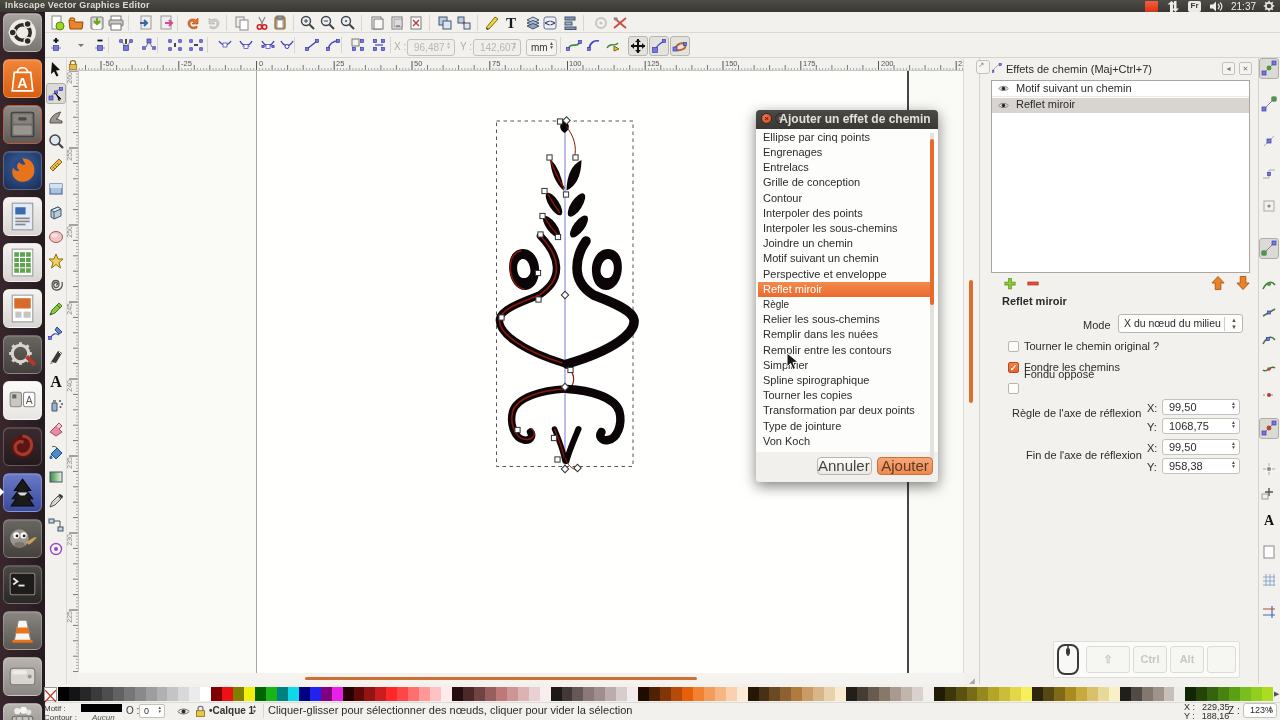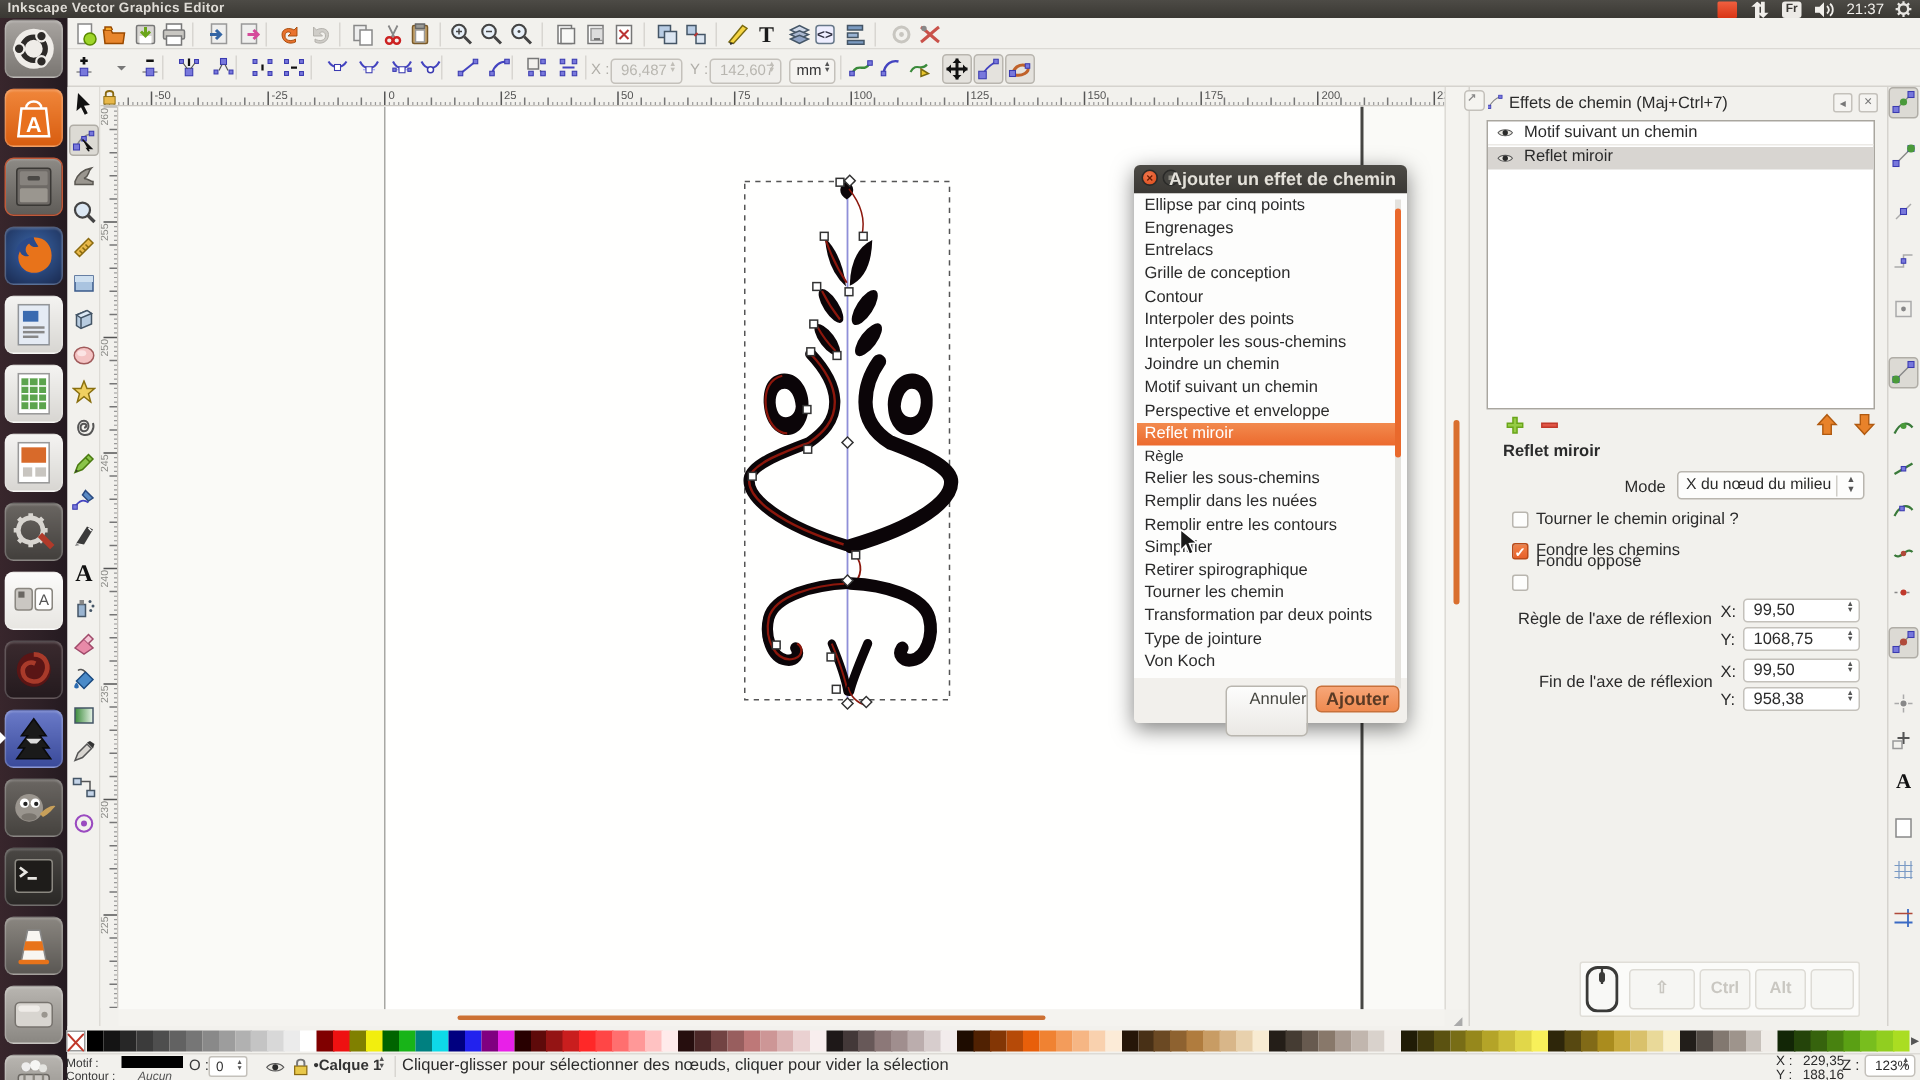--- a/index.html
+++ b/index.html
@@ -1383,23 +1383,23 @@
 <div class="abs" style="left:758px;top:221.0px;width:172px;height:15.2px;color:#2b2b2b;font-size:11px;line-height:15.2px;padding-left:5px">Interpoler les sous-chemins</div>
 <div class="abs" style="left:758px;top:236.2px;width:172px;height:15.2px;color:#2b2b2b;font-size:11px;line-height:15.2px;padding-left:5px">Joindre un chemin</div>
 <div class="abs" style="left:758px;top:251.4px;width:172px;height:15.2px;color:#2b2b2b;font-size:11px;line-height:15.2px;padding-left:5px">Motif suivant un chemin</div>
 <div class="abs" style="left:758px;top:266.6px;width:172px;height:15.2px;color:#2b2b2b;font-size:11px;line-height:15.2px;padding-left:5px">Perspective et enveloppe</div>
 <div class="abs" style="left:758px;top:281.8px;width:172px;height:15.2px;background:linear-gradient(#f28a4e,#ec6a2e);color:#fff;font-size:11px;line-height:15.2px;padding-left:5px">Reflet miroir</div>
 <div class="abs" style="left:758px;top:297.0px;width:172px;height:15.2px;color:#2b2b2b;font-size:10px;line-height:15.2px;padding-left:5px">Règle</div>
 <div class="abs" style="left:758px;top:312.2px;width:172px;height:15.2px;color:#2b2b2b;font-size:11px;line-height:15.2px;padding-left:5px">Relier les sous-chemins</div>
 <div class="abs" style="left:758px;top:327.4px;width:172px;height:15.2px;color:#2b2b2b;font-size:11px;line-height:15.2px;padding-left:5px">Remplir dans les nuées</div>
 <div class="abs" style="left:758px;top:342.6px;width:172px;height:15.2px;color:#2b2b2b;font-size:11px;line-height:15.2px;padding-left:5px">Remplir entre les contours</div>
 <div class="abs" style="left:758px;top:357.8px;width:172px;height:15.2px;color:#2b2b2b;font-size:11px;line-height:15.2px;padding-left:5px">Simplifier</div>
-<div class="abs" style="left:758px;top:373.0px;width:172px;height:15.2px;color:#2b2b2b;font-size:11px;line-height:15.2px;padding-left:5px">Retirer spirographique</div>
-<div class="abs" style="left:758px;top:388.2px;width:172px;height:15.2px;color:#2b2b2b;font-size:11px;line-height:15.2px;padding-left:5px">Tourner les chemin</div>
+<div class="abs" style="left:758px;top:373.0px;width:172px;height:15.2px;color:#2b2b2b;font-size:11px;line-height:15.2px;padding-left:5px">Spline spirographique</div>
+<div class="abs" style="left:758px;top:388.2px;width:172px;height:15.2px;color:#2b2b2b;font-size:11px;line-height:15.2px;padding-left:5px">Tourner les copies</div>
 <div class="abs" style="left:758px;top:403.4px;width:172px;height:15.2px;color:#2b2b2b;font-size:11px;line-height:15.2px;padding-left:5px">Transformation par deux points</div>
 <div class="abs" style="left:758px;top:418.6px;width:172px;height:15.2px;color:#2b2b2b;font-size:11px;line-height:15.2px;padding-left:5px">Type de jointure</div>
 <div class="abs" style="left:758px;top:433.8px;width:172px;height:15.2px;color:#2b2b2b;font-size:11px;line-height:15.2px;padding-left:5px">Von Koch</div>
 <div class="abs" style="left:930px;top:133px;width:4px;height:326px;background:#e4e2dd"></div>
 <div class="abs" style="left:930px;top:139px;width:4px;height:166px;background:#e9692c;border-radius:2px"></div>
-<div class="abs" style="left:817px;top:457px;width:55px;height:34px;background:linear-gradient(#fdfdfc,#eae8e4);border:1px solid #b9b6af;border-radius:4px;font-size:11px;color:#464640;text-align:right;line-height:16px">Annuler</div>
-<div class="abs" style="left:877px;top:457px;width:56px;height:18px;background:linear-gradient(#f7a678,#ef8a50);border:1px solid #c8703a;border-radius:4px;font-size:12px;font-weight:bold;color:#5a3a24;text-align:center;line-height:16px">Ajouter</div>
+<div class="abs" style="left:817px;top:457px;width:55px;height:18px;background:linear-gradient(#fdfdfc,#eae8e4);border:1px solid #b9b6af;border-radius:4px;font-size:15px;color:#464640;text-align:left;line-height:16px">Annuler</div>
+<div class="abs" style="left:877px;top:457px;width:56px;height:18px;background:linear-gradient(#f7a678,#ef8a50);border:1px solid #c8703a;border-radius:4px;font-size:15px;font-weight:normal;color:#5a3a24;text-align:center;line-height:16px">Ajouter</div>
 <svg class="abs" style="left:786px;top:352px" width="14" height="20" viewBox="0 0 14 20">
     <path d="M1 1 L1 15 L4.5 11.5 L7 17.5 L9.5 16.3 L7 10.5 L12 10 Z" fill="#1a1a1a" stroke="#fff" stroke-width="1"></path>
   </svg>
 </body></html>

